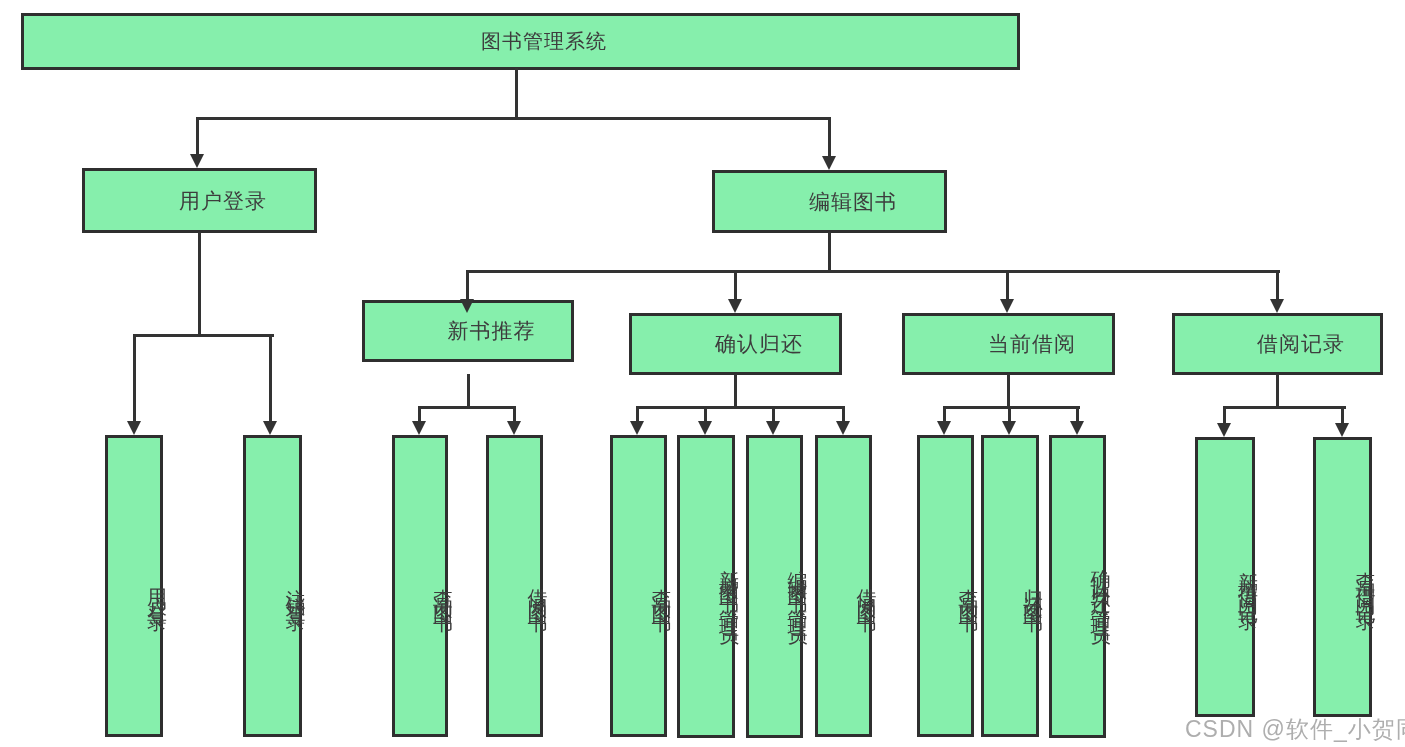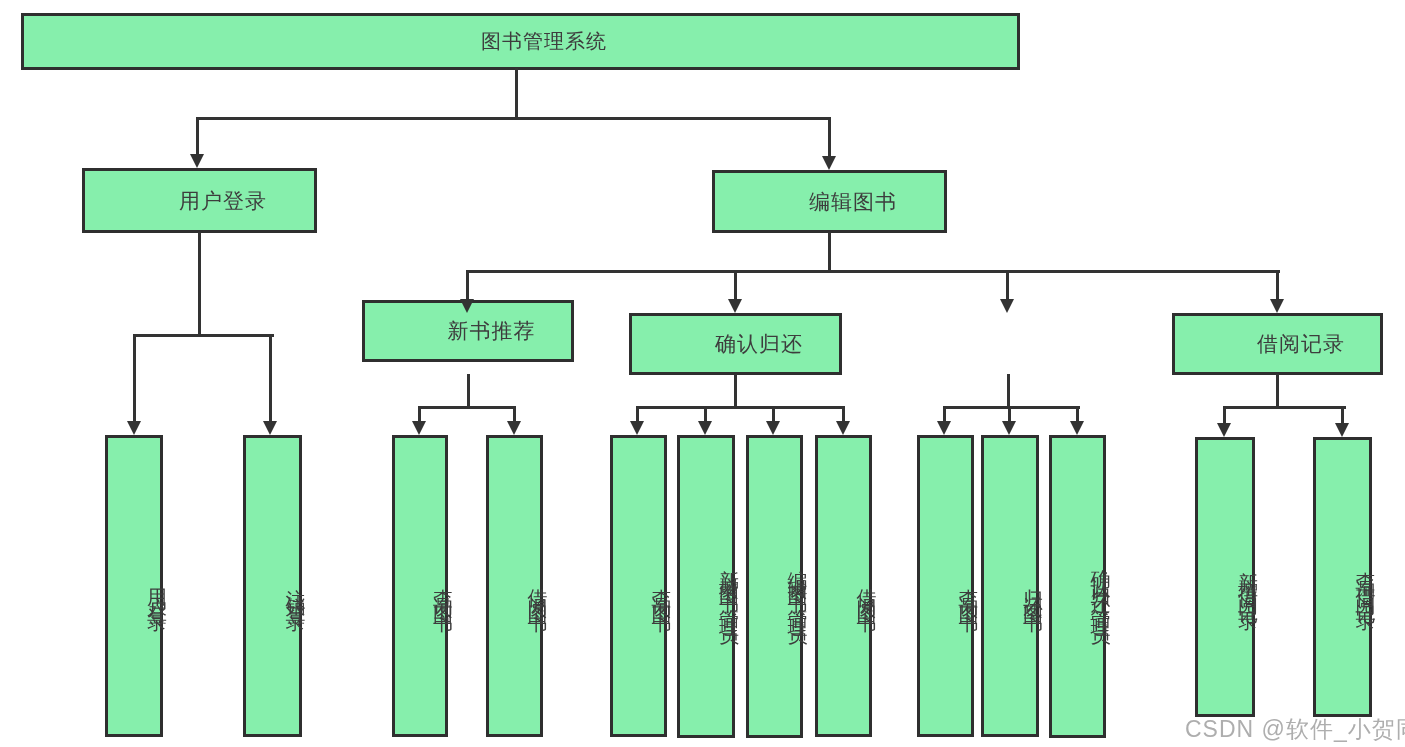--- a/index.html
+++ b/index.html
@@ -36,20 +36,21 @@
 
 <div class="canvas">
 
   <div class="box root-label" style="left:21px;top:13px;width:999px;height:57px">图书管理系统</div>
 
   <div class="box hlabel" style="left:82px;top:168px;width:235px;height:65px">用户登录</div>
   <div class="box hlabel" style="left:712px;top:170px;width:235px;height:63px">编辑图书</div>
 
   <div class="box hlabel" style="left:362px;top:300px;width:212px;height:62px">新书推荐</div>
   <div class="box hlabel" style="left:629px;top:313px;width:213px;height:62px">确认归还</div>
+  <div class="box hlabel" style="left:902px;top:313px;width:213px;height:62px">当前借阅</div>
   <div class="box hlabel" style="left:1172px;top:313px;width:211px;height:62px">借阅记录</div>
 
   <div class="box leaf" style="left:105px;top:435px;width:58px;height:302px">用户登录</div>
   <div class="box leaf" style="left:243px;top:435px;width:59px;height:302px">注销登录</div>
 
   <div class="box leaf" style="left:392px;top:435px;width:56px;height:302px">查询图书</div>
   <div class="box leaf" style="left:486px;top:435px;width:57px;height:302px">借阅图书</div>
 
   <div class="box leaf" style="left:610px;top:435px;width:57px;height:302px">查询图书</div>
   <div class="box leaf" style="left:677px;top:435px;width:58px;height:303px">新增图书（管理员）</div>

